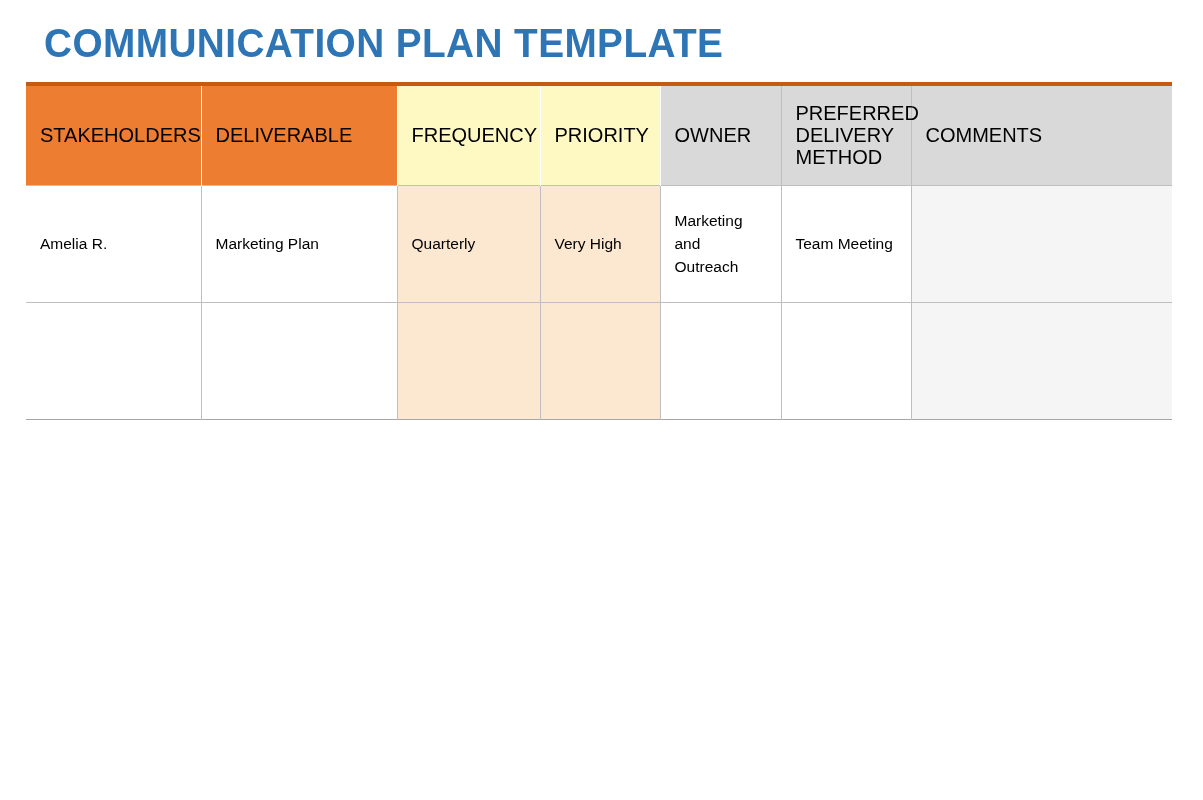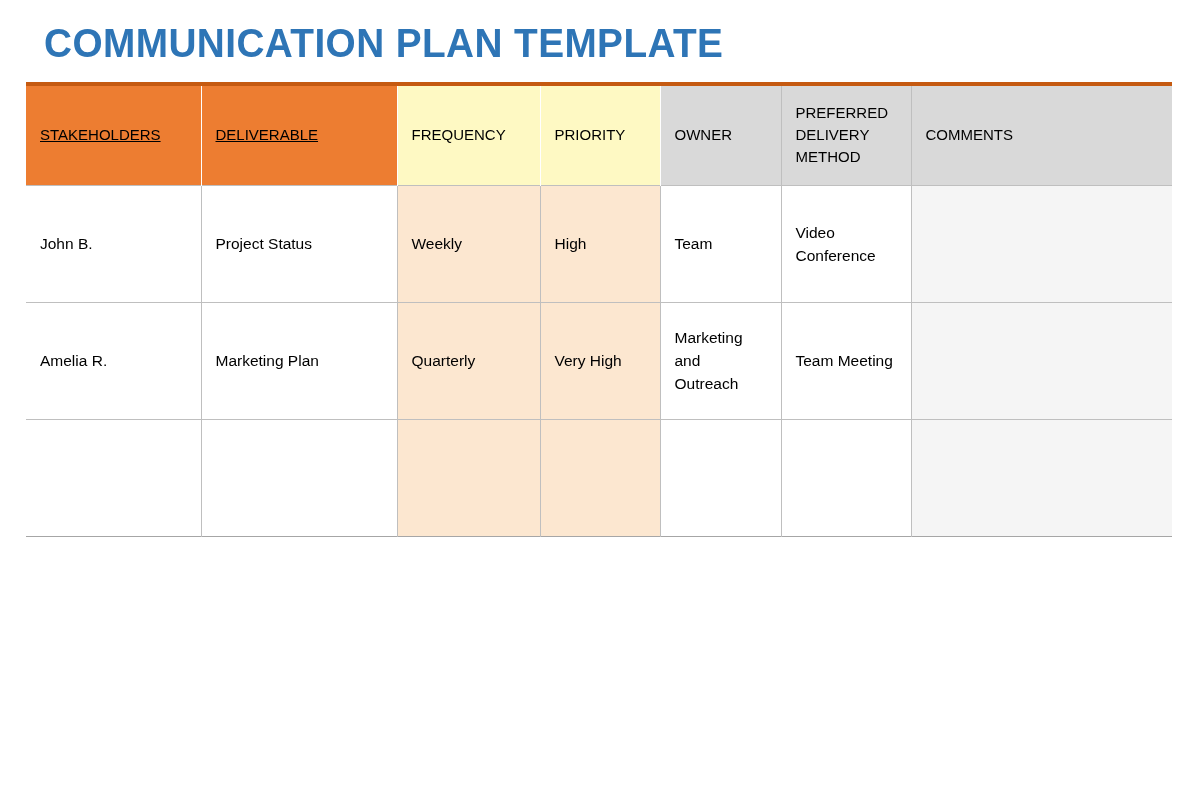--- a/index.html
+++ b/index.html
@@ -72,27 +72,27 @@
   table.plan col.c-method       { width: 130px; }
   table.plan col.c-comments     { width: 261px; }
 
   
   thead th {
     height: 99px;
     padding: 10px 14px;
     text-align: left;
     vertical-align: middle;
     font-weight: normal;
-    font-size: 15px;
+    font-size: 20px;
     line-height: 22px;
     color: #000000;
     border-right: 1px solid #ffffff;
   }
   thead th:last-child { border-right: none; margin-left: 28px; }
-  th.h-orange { background: #ED7D31; text-decoration: underline; }
+  th.h-orange { background: #ED7D31; }
   th.h-amber  { background: #fef9c3; }
   th.h-gray   { background: #D9D9D9; }
   th.h-gray + th.h-gray { border-right-color: #bfbfbf; }
   th.h-gray { border-right: 1px solid #bfbfbf; }
   th.h-amber { border-right: 1px solid #ffffff; }
 
   
   tbody td {
     height: 117px;
     padding: 10px 14px;
@@ -156,43 +156,20 @@
               <span class="cell-text">PREFERRED DELIVERY METHOD</span>
             </th>
             <th class="h-gray">
               <span class="cell-text">COMMENTS</span>
             </th>
           </tr>
       </thead>
       <tbody id="body-rows">
           <tr>
             <td class="t-white">
-              <span class="cell-text">John B.</span>
-            </td>
-            <td class="t-white">
-              <span class="cell-text">Project Status</span>
-            </td>
-            <td class="t-peach">
-              <span class="cell-text">Weekly</span>
-            </td>
-            <td class="t-peach">
-              <span class="cell-text">High</span>
-            </td>
-            <td class="t-white">
-              <span class="cell-text">Team</span>
-            </td>
-            <td class="t-white">
-              <span class="cell-text">Video Conference</span>
-            </td>
-            <td class="t-ltgray">
-              <span class="cell-text"></span>
-            </td>
-          </tr>
-          <tr>
-            <td class="t-white">
               <span class="cell-text">Amelia R.</span>
             </td>
             <td class="t-white">
               <span class="cell-text">Marketing Plan</span>
             </td>
             <td class="t-peach">
               <span class="cell-text">Quarterly</span>
             </td>
             <td class="t-peach">
               <span class="cell-text">Very High</span>

